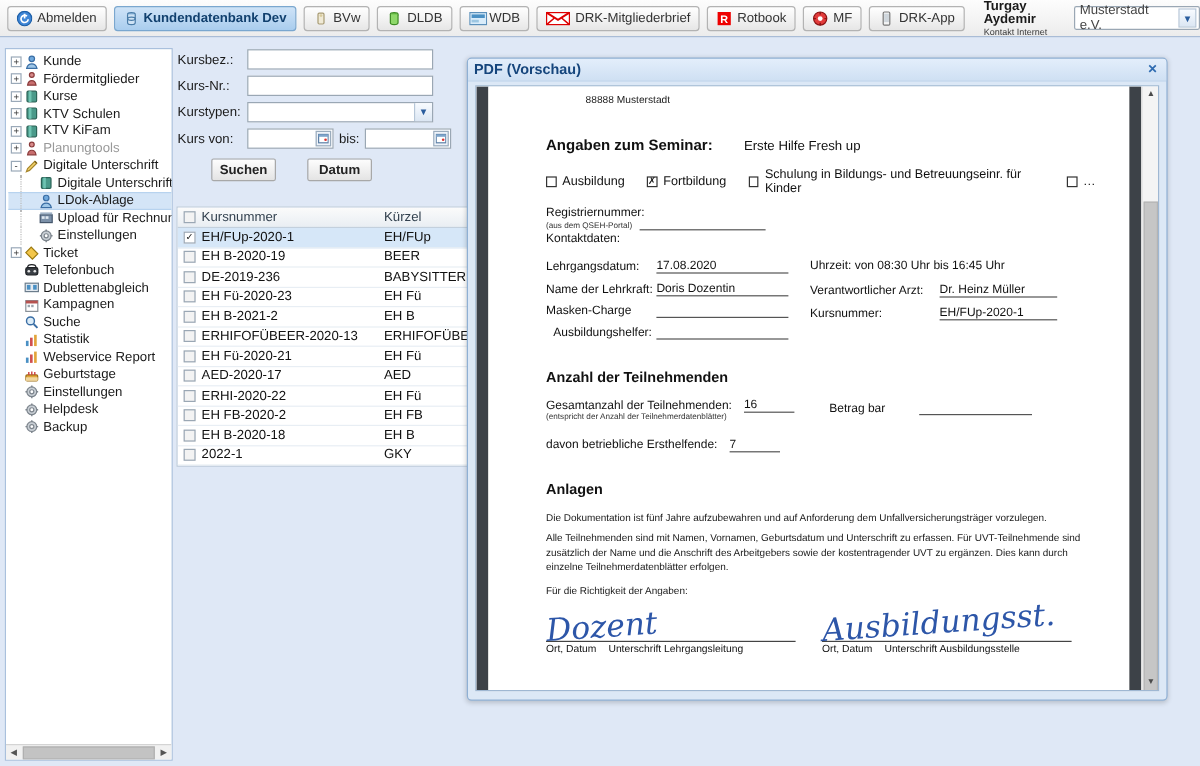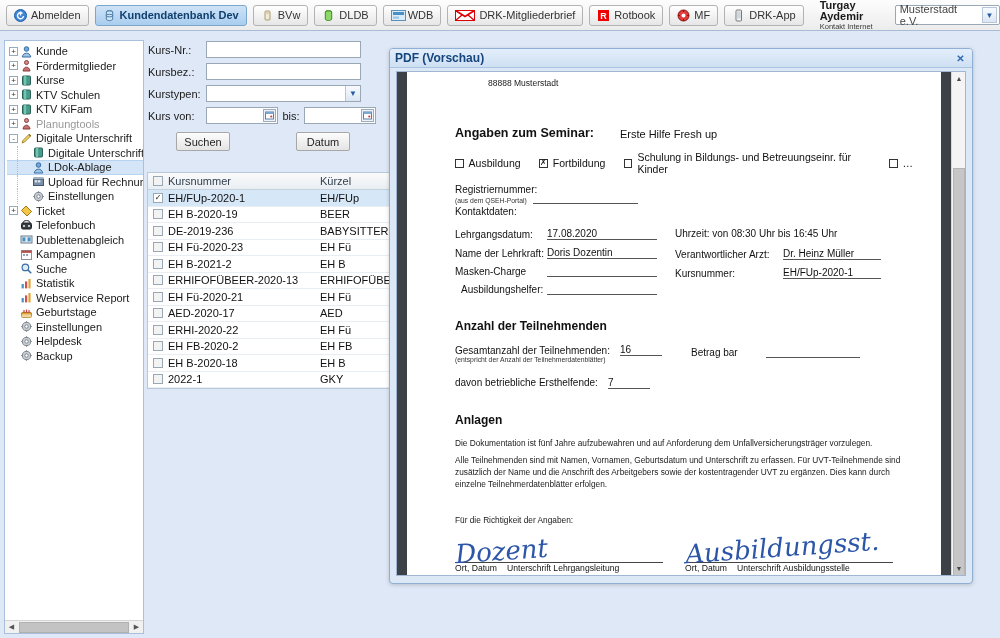--- a/index.html
+++ b/index.html
@@ -99,21 +99,21 @@
     background: linear-gradient(#f8fbff,#dbe6f3); border-left: 1px solid #b6c6d8;
     display: flex; align-items: center; justify-content: center;
     font-size: 8px; color: #2a5d9e;
   }
   .datefield { position: relative; width: 72px; height: 17px; border: 1px solid #9aa7b4; background: #fff; }
   .datefield .cal {
     position: absolute; right: 1px; top: 1px; width: 13px; height: 13px;
     border: 1px solid #9aacbd; background: #eef3fa;
     display: flex; align-items: center; justify-content: center;
   }
-  .btnrow { display: flex; margin-top: 7px; padding-left: 28px; gap: 66px; }
+  .btnrow { display: flex; margin-top: 7px; padding-left: 28px; gap: 26px; font-weight: bold; }
   .fbtn {
     width: 54px; height: 19px; border: 1px solid #a8a8a8; border-radius: 2px;
     background: linear-gradient(#fdfdfd,#e4e4e4); font-size: 11px; color: #222;
     display: flex; align-items: center; justify-content: center; cursor: pointer;
   }
 
   
   .grid {
     position: absolute; left: 147px; top: 172px; width: 249px; height: 217px;
     background: #fff; border: 1px solid #b9c9da; overflow: hidden;
@@ -175,21 +175,21 @@
   }
   .sbar-up { top: 0; } .sbar-dn { bottom: 0; }
   .sbthumb {
     position: absolute; left: 1px; width: 12px; top: 96px; height: 420px;
     background: #c6c6c6; border: 1px solid #b4b4b4;
   }
 
   
   .doc { position: absolute; left: 0; top: 0; width: 100%; padding: 6px 28px 0 48px;
          font-family: "Liberation Sans", sans-serif; color: #111; }
-  .doc-addr { font-size: 8.5px; color: #222; margin-bottom: 38px; padding-left: 33px; }
+  .doc-addr { font-size: 8.5px; color: #222; margin-bottom: 26px; padding-left: 33px; }
   .sec-title { font-size: 12.5px; font-weight: bold; }
   .row-flex { display: flex; align-items: flex-end; }
   .seminar-name { font-size: 11px; margin-left: 26px; }
   .cbrow { display: flex; align-items: center; margin-top: 11px; font-size: 10.5px; gap: 5px; }
   .pcb { width: 9px; height: 9px; border: 1px solid #333; display: inline-flex;
          align-items: center; justify-content: center; font-size: 8px; line-height: 8px; }
   .cbrow .gap { width: 9px; }
   .fieldline { border-bottom: 1px solid #555; display: inline-block; }
   .lbl { font-size: 10px; color: #111; }
   .tiny { font-size: 6.8px; color: #333; }
@@ -512,25 +512,25 @@
       </div>
     <div class="hscroll">
       <div class="harrow">◀</div>
       <div class="hthumb"></div>
       <div class="harrow">▶</div>
     </div>
   </div>
 
   <div class="formarea">
     <div class="frow">
+      <div class="flabel">Kursbez.:</div>
+      <input class="finput" style="width: 155px;" value="">
+    </div>
+    <div class="frow">
       <div class="flabel">Kurs-Nr.:</div>
-      <input class="finput" style="width: 155px;" value="">
-    </div>
-    <div class="frow">
-      <div class="flabel">Kursbez.:</div>
       <input class="finput" style="width: 155px;" value="">
     </div>
     <div class="frow">
       <div class="flabel">Kurstypen:</div>
       <div class="fsel">
         <span style="font-size:11px;padding-left:3px"></span>
         <span class="arw">▼</span>
       </div>
     </div>
     <div class="frow">
@@ -749,21 +749,21 @@
             </div>
             <div style="display:flex;align-items:flex-end;margin-left:14px;height:14px">
               <span class="lbl">Betrag bar</span>
               <span class="fieldline val" style="width:94px;margin-left:28px;height:11px"></span>
             </div>
           </div>
 
           <div class="sec2" style="margin-top:24px">Anlagen</div>
           <div class="para" style="margin-top:10px;width:452px">Die Dokumentation ist fünf Jahre aufzubewahren und auf Anforderung dem Unfallversicherungsträger vorzulegen.</div>
           <div class="para" style="margin-top:5px;width:452px">Alle Teilnehmenden sind mit Namen, Vornamen, Geburtsdatum und Unterschrift zu erfassen. Für UVT-Teilnehmende sind zusätzlich der Name und die Anschrift des Arbeitgebers sowie der kostentragender UVT zu ergänzen. Dies kann durch einzelne Teilnehmerdatenblätter erfolgen.</div>
-          <div class="para" style="margin-top:24px">Für die Richtigkeit der Angaben:</div>
+          <div class="para" style="margin-top:8px">Für die Richtigkeit der Angaben:</div>
 
           <div style="display:flex;margin-top:6px;gap:22px">
             <div style="width:208px">
               <div class="sig">Dozent</div>
               <div class="sigline"></div>
               <div class="sigcap">
                 <span>Ort, Datum</span>
                 <span>Unterschrift Lehrgangsleitung</span>
               </div>
             </div>

